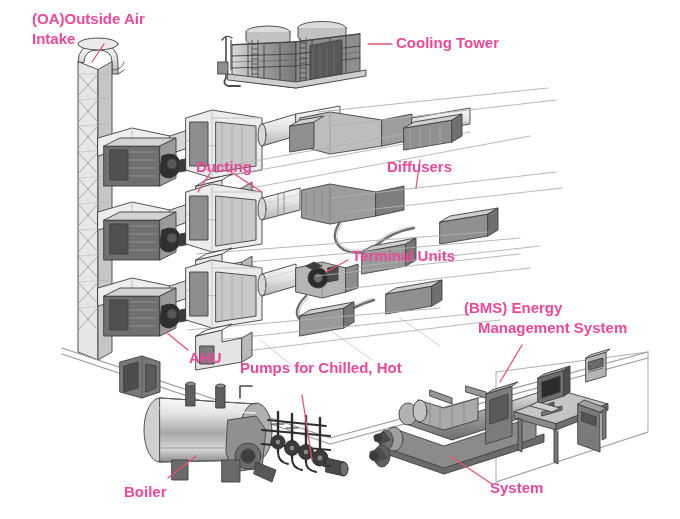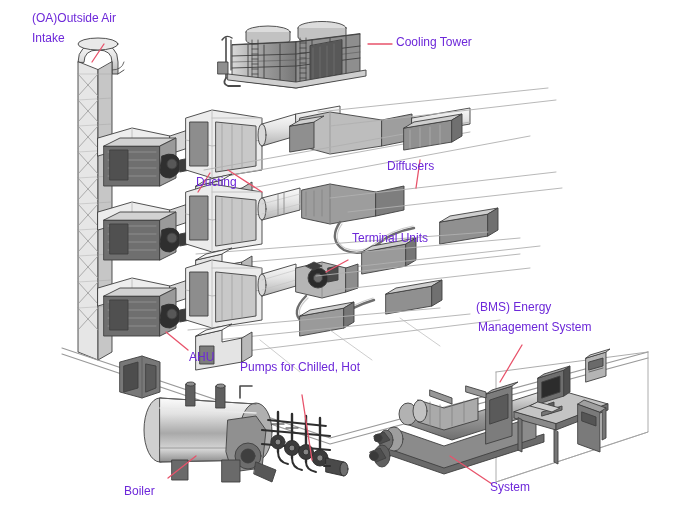--- a/index.html
+++ b/index.html
@@ -19,26 +19,27 @@
   }
   #diagram-svg {
     position: absolute;
     left: 0;
     top: 0;
     width: 680px;
     height: 519px;
   }
   .lbl {
     position: absolute;
-    color: #6d28d9;
+    color: #ec4899;
     font-family: "Liberation Sans", sans-serif;
-    font-size: 12px;
+    font-size: 15px;
     line-height: 19px;
     white-space: pre;
     letter-spacing: 0px;
+    font-weight: bold;
   }
 </style>
 </head>
 <body>
 
 <div id="diagram-root">
 
   <svg id="diagram-svg" viewBox="0 0 680 519" xmlns="http://www.w3.org/2000/svg">
     <defs>
       <linearGradient id="gBoiler" x1="0" y1="0" x2="0" y2="1">
@@ -483,27 +484,27 @@
       <path d="M168 478 L196 456"></path>
       <path d="M492 484 L450 456"></path>
     </g>
   </svg>
 
   <div class="lbl" style="left:32px; top:9px;">(OA)Outside Air</div>
   <div class="lbl" style="left:32px; top:29px;">Intake</div>
 
   <div class="lbl" style="left:396px; top:33px;">Cooling Tower</div>
 
-  <div class="lbl" style="left:196px; top:173px;">Ducting</div>
+  <div class="lbl" style="left:196px; top:157px;">Ducting</div>
 
   <div class="lbl" style="left:387px; top:157px;">Diffusers</div>
 
-  <div class="lbl" style="left:352px; top:229px;">Terminal Units</div>
-
-  <div class="lbl" style="left:476px; top:298px;">(BMS) Energy</div>
+  <div class="lbl" style="left:352px; top:246px;">Terminal Units</div>
+
+  <div class="lbl" style="left:464px; top:298px;">(BMS) Energy</div>
   <div class="lbl" style="left:478px; top:318px;text-align:center;">Management System</div>
 
   <div class="lbl" style="left:189px; top:348px;">AHU</div>
 
   <div class="lbl" style="left:240px; top:358px;">Pumps for Chilled, Hot</div>
 
   <div class="lbl" style="left:124px; top:482px;">Boiler</div>
 
   <div class="lbl" style="left:490px; top:478px;">System</div>
 

